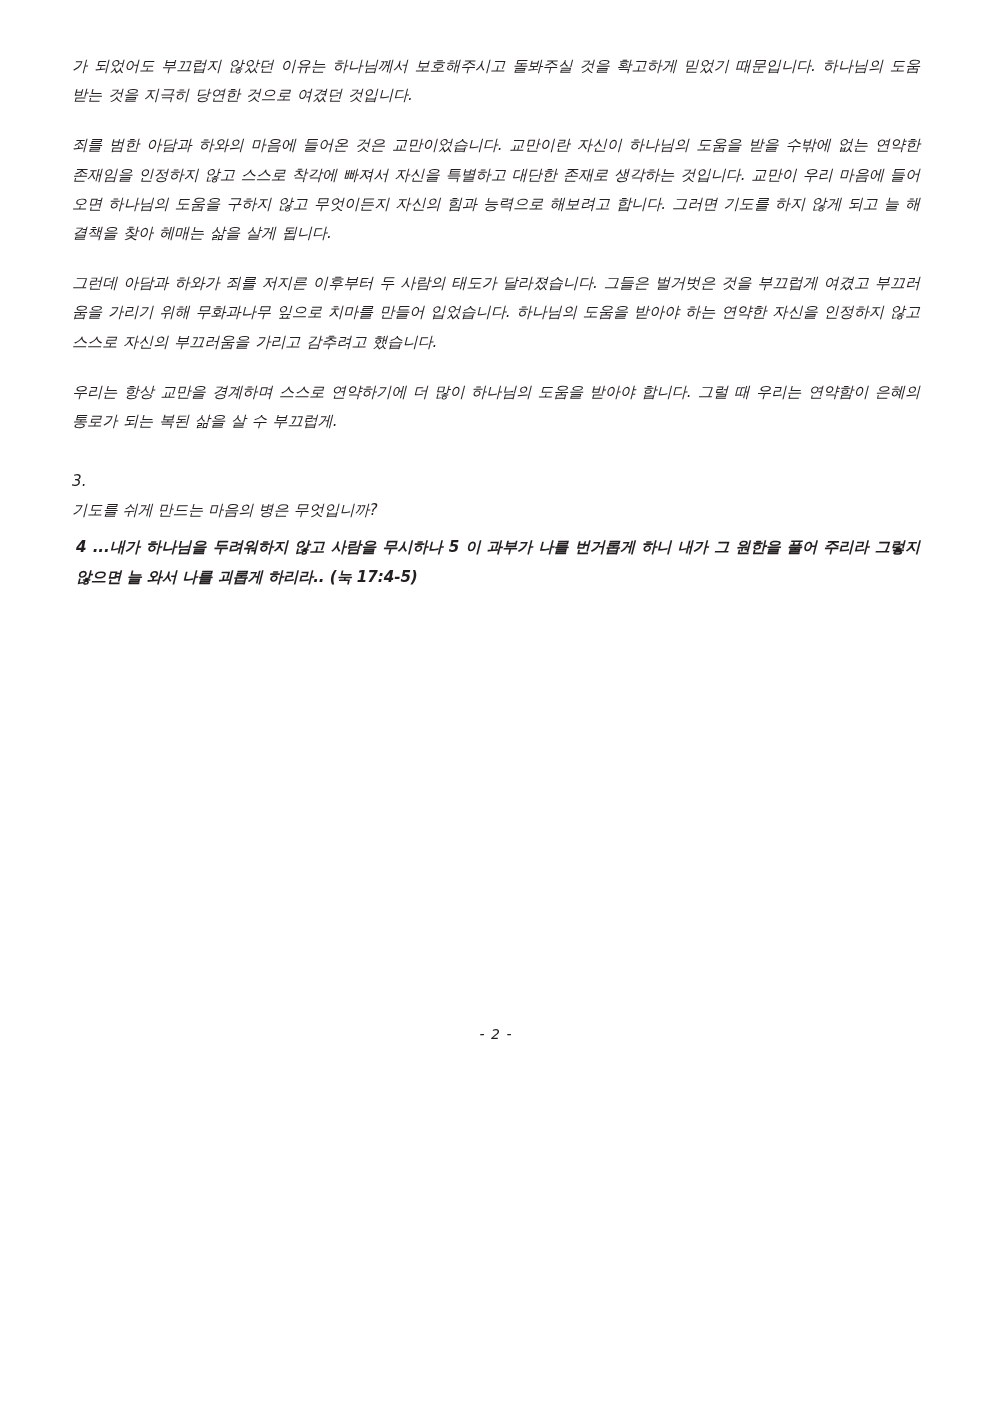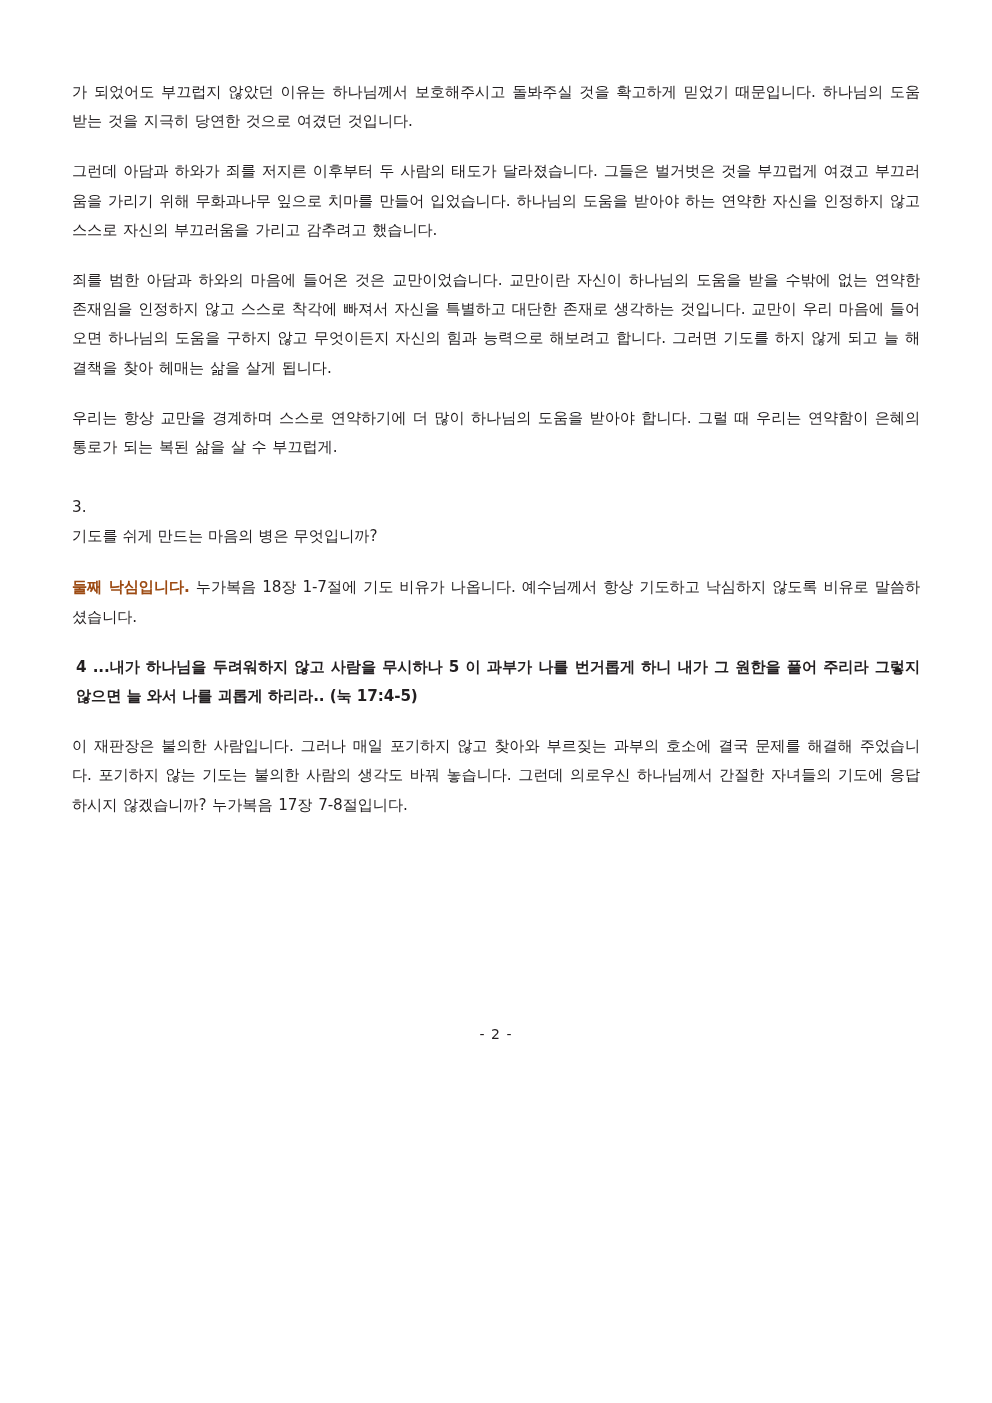--- a/index.html
+++ b/index.html
@@ -11,41 +11,42 @@
     width: 992px;
     height: 1403px;
     font-family: "DejaVu Sans", "Liberation Sans", sans-serif;
     color: #231f20;
   }
   .page {
     position: relative;
     width: 992px;
     height: 1086px;
     box-sizing: border-box;
-    padding: 78px 72px 0 72px;
+    padding: 52px 72px 0 72px;
+    font-style: italic;
   }
   .para {
     font-size: 15.2px;
     line-height: 1.92;
     text-align: justify;
     text-justify: inter-word;
     margin: 0 0 21px 0;
     letter-spacing: -0.1px;
     word-spacing: 1px;
   }
   .para:last-child { margin-bottom: 0; }
   .q-num {
     font-size: 15.2px;
     line-height: 1.92;
     margin: 0;
   }
   .q-text {
     font-size: 15.2px;
     line-height: 1.92;
-    margin: 0 0 22px 0;
+    margin: 0 0 8px 0;
   }
   .lead {
     color: #9c4a12;
     font-weight: bold;
   }
   .verse {
     font-size: 15.2px;
     line-height: 1.92;
     font-weight: bold;
     text-align: justify;
@@ -63,31 +64,29 @@
     letter-spacing: 1px;
   }
   .spacer-block { height: 10px; }
 </style>
 </head>
 <body>
 
 <div class="page">
 
   <p class="para">가 되었어도 부끄럽지 않았던 이유는 하나님께서 보호해주시고 돌봐주실 것을 확고하게 믿었기 때문입니다. 하나님의 도움 받는 것을 지극히 당연한 것으로 여겼던 것입니다.</p>
+  <p class="para">죄를 범한 아담과 하와의 마음에 들어온 것은 교만이었습니다. 교만이란 자신이 하나님의 도움을 받을 수밖에 없는 연약한 존재임을 인정하지 않고 스스로 착각에 빠져서 자신을 특별하고 대단한 존재로 생각하는 것입니다. 교만이 우리 마음에 들어오면 하나님의 도움을 구하지 않고 무엇이든지 자신의 힘과 능력으로 해보려고 합니다. 그러면 기도를 하지 않게 되고 늘 해결책을 찾아 헤매는 삶을 살게 됩니다.</p>
   <p class="para">그런데 아담과 하와가 죄를 저지른 이후부터 두 사람의 태도가 달라졌습니다. 그들은 벌거벗은 것을 부끄럽게 여겼고 부끄러움을 가리기 위해 무화과나무 잎으로 치마를 만들어 입었습니다. 하나님의 도움을 받아야 하는 연약한 자신을 인정하지 않고 스스로 자신의 부끄러움을 가리고 감추려고 했습니다.</p>
-  <p class="para">죄를 범한 아담과 하와의 마음에 들어온 것은 교만이었습니다. 교만이란 자신이 하나님의 도움을 받을 수밖에 없는 연약한 존재임을 인정하지 않고 스스로 착각에 빠져서 자신을 특별하고 대단한 존재로 생각하는 것입니다. 교만이 우리 마음에 들어오면 하나님의 도움을 구하지 않고 무엇이든지 자신의 힘과 능력으로 해보려고 합니다. 그러면 기도를 하지 않게 되고 늘 해결책을 찾아 헤매는 삶을 살게 됩니다.</p>
   <p class="para">우리는 항상 교만을 경계하며 스스로 연약하기에 더 많이 하나님의 도움을 받아야 합니다. 그럴 때 우리는 연약함이 은혜의 통로가 되는 복된 삶을 살 수 부끄럽게.</p>
 
   <div class="spacer-block"></div>
 
   <p class="q-num">3.</p>
   <p class="q-text">기도를 쉬게 만드는 마음의 병은 무엇입니까?</p>
 
-  <p class="para"><span class="lead">둘째 낙심입니다.</span><span> 누가복음 18장 1-7절에 기도 비유가 나옵니다. 예수님께서 항상 기도하고 낙심하지 않도록 비유로 말씀하셨습니다.</span></p>
 
 
   <p class="verse">4 ...내가 하나님을 두려워하지 않고 사람을 무시하나 5 이 과부가 나를 번거롭게 하니 내가 그 원한을 풀어 주리라 그렇지 않으면 늘 와서 나를 괴롭게 하리라.. (눅 17:4-5)</p>
 
-  <p class="para">이 재판장은 불의한 사람입니다. 그러나 매일 포기하지 않고 찾아와 부르짖는 과부의 호소에 결국 문제를 해결해 주었습니다. 포기하지 않는 기도는 불의한 사람의 생각도 바꿔 놓습니다. 그런데 의로우신 하나님께서 간절한 자녀들의 기도에 응답하시지 않겠습니까? 누가복음 17장 7-8절입니다.</p>
 
   <div class="footer">- 2 -</div>
 
 </div>
 
 </body></html>

